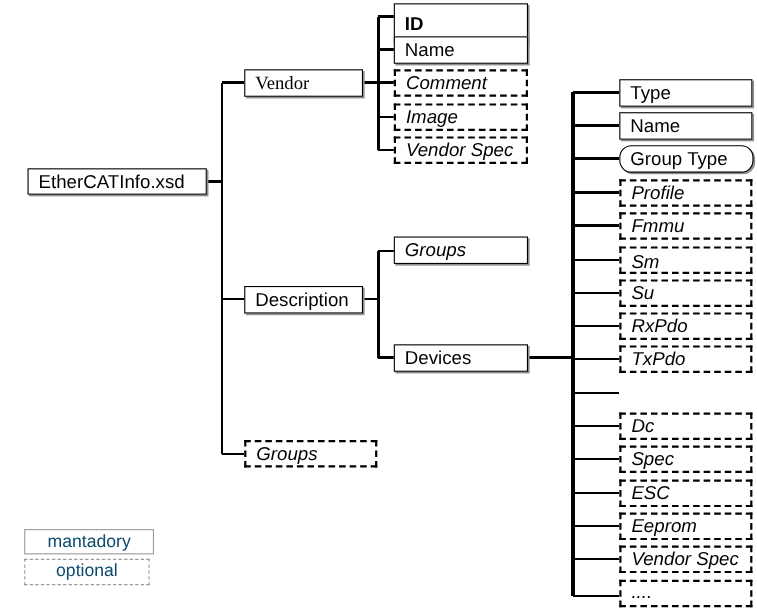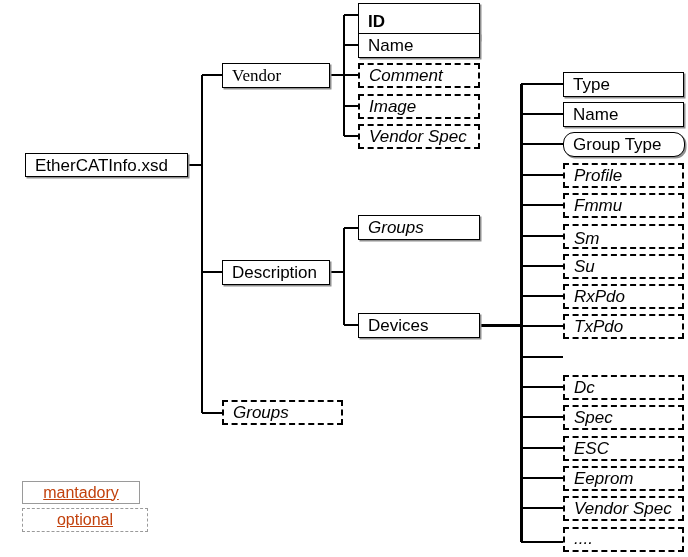--- a/index.html
+++ b/index.html
@@ -47,23 +47,22 @@
     font-style: italic;
   }
   .legend-box {
     position: absolute;
     box-sizing: border-box;
     background: #ffffff;
     display: flex;
     align-items: center;
     justify-content: center;
     font-size: 16px;
-    color: #c2410c;
+    color: #0c4a6e;
     white-space: nowrap;
-    text-decoration: underline;
   }
   .legend-box.mandatory {
     border: 1px solid #9a9a9a;
   }
   .legend-box.optional {
     border: 1px dashed #9a9a9a;
   }
 </style>
 </head>
 <body>
@@ -193,17 +192,17 @@
   <div class="node optional" style="left:563px; top:496px; width:121px; height:25px;">
     <span>Vendor Spec</span>
   </div>
   <div class="node optional" style="left:563px; top:527px; width:121px; height:25px; align-items:flex-end; padding-bottom:3px;">
     <span>....</span>
   </div>
 
   <div class="legend-box mandatory" style="left:22px; top:481px; width:118px; height:23px;">
     <span>mantadory</span>
   </div>
-  <div class="legend-box optional" style="left:22px; top:508px; width:126px; height:24px;text-align:center;">
+  <div class="legend-box optional" style="left:22px; top:508px; width:114px; height:24px;text-align:center;">
     <span>optional</span>
   </div>
 
 </div>
 
 </body></html>

